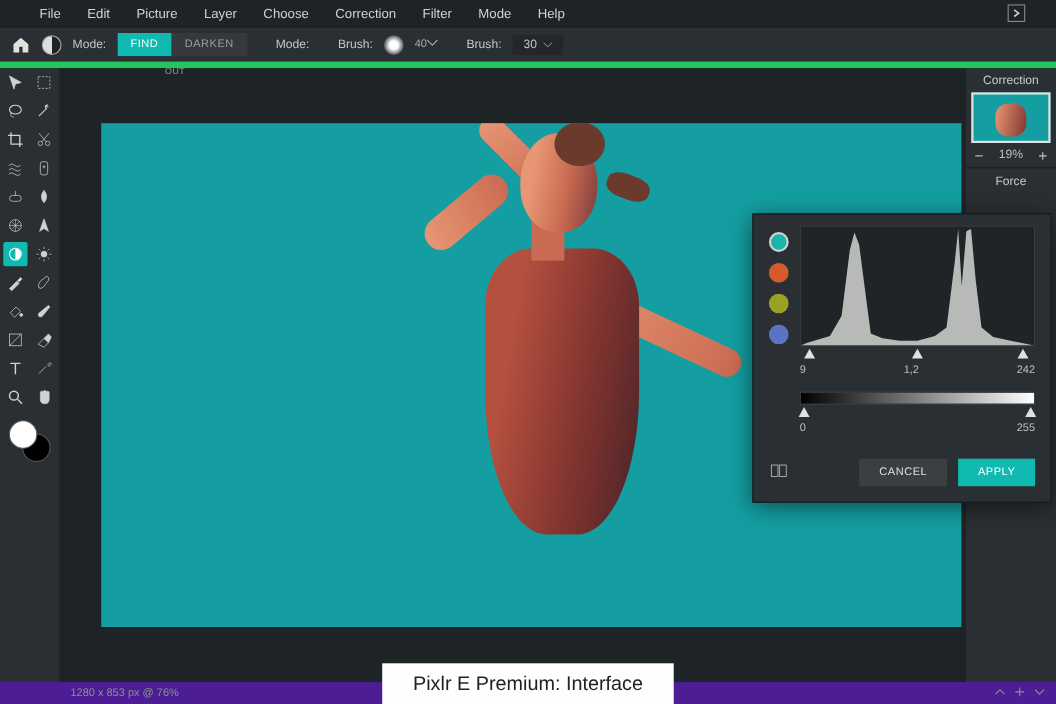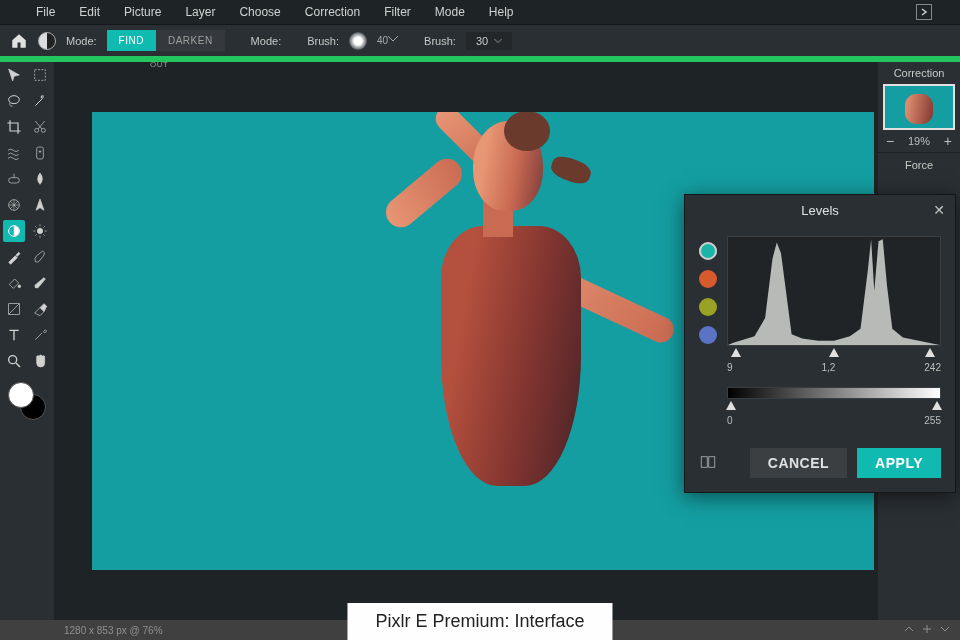--- a/index.html
+++ b/index.html
@@ -76,26 +76,26 @@
 .levels .sw { width:18px;height:18px;border-radius:50%; cursor:pointer; border:2px solid transparent;}
 .levels .sw.sel{ border-color:#d0d2d0;}
 .levels .histo { flex:1; height:110px; background:#202427; border:1px solid #3a3e41; position:relative;}
 .levels .histo svg{position:absolute; bottom:0; left:0;}
 .levels .slider-track{ position:relative; height:12px; margin-top:2px;}
 .levels .slider-track .tri{ position:absolute; width:0;height:0; border-left:5px solid transparent;border-right:5px solid transparent; border-bottom:9px solid; top:0; cursor:pointer; transform:translateX(-50%);}
 .levels .vals{ display:flex; justify-content:space-between; color:#bdbfbd; font-size:10px; margin-top:2px;}
 .levels .gradient{ height:12px; background:linear-gradient(90deg,#000,#fff); border:1px solid #3a3e41; margin-top:14px;}
 .levels .actions{ display:flex; justify-content:flex-end; gap:10px; align-items:center; padding:10px 14px 14px; }
 .levels .actions .cmp{ margin-right:auto; cursor:pointer;}
-.levels .btn { padding:7px 18px; font-size:14px; font-weight:bold; letter-spacing:0.5px; cursor:pointer;}
+.levels .btn { padding:7px 18px; font-size:10px; font-weight:normal; letter-spacing:0.5px; cursor:pointer;}
 .levels .btn.cancel{ background:#3b3f42; color:#e0e0e0;}
 .levels .btn.apply{ background:#10bab0; color:#fff;}
 
 
-.statusbar{ position:absolute; bottom:0; left:0; right:0; height:20px; background:#404040; display:flex; align-items:center; padding:0 10px; color:#8d908e; font-size:10px;}
+.statusbar{ position:absolute; bottom:0; left:0; right:0; height:20px; background:#4c1d95; display:flex; align-items:center; padding:0 10px; color:#8d908e; font-size:10px;}
 .statusbar .sp{flex:1;}
 .statusbar .ic{margin-left:8px; cursor:pointer;}
 
 
 .caption{ position:absolute; bottom:0; left:50%; transform:translateX(-50%); background:#fefefe; color:#222; font-size:18px; padding:8px 28px; z-index:100; font-family: Arial; margin-top: 27px;}
 </style>
 </head>
 <body>
 
 <div class="menubar">
@@ -337,24 +337,20 @@
     <div class="rp-zoom">
       <span class="btn">−</span>
       <span>19%</span>
       <span class="btn">+</span>
     </div>
     <div class="rp-layers-head">Force</div>
   </div>
 </div>
 
 <div class="levels">
-  <div class="hdr">
-    <span>Levels</span>
-    <span class="close">✕</span>
-  </div>
   <div class="body">
     <div class="row1">
       <div class="swatches">
         <div class="sw sel" style="background:#1ab5a8"></div>
         <div class="sw" style="background:#d65a2b"></div>
         <div class="sw" style="background:#9aa226"></div>
         <div class="sw" style="background:#5a73c4"></div>
       </div>
       <div style="flex:1">
         <div class="histo">

